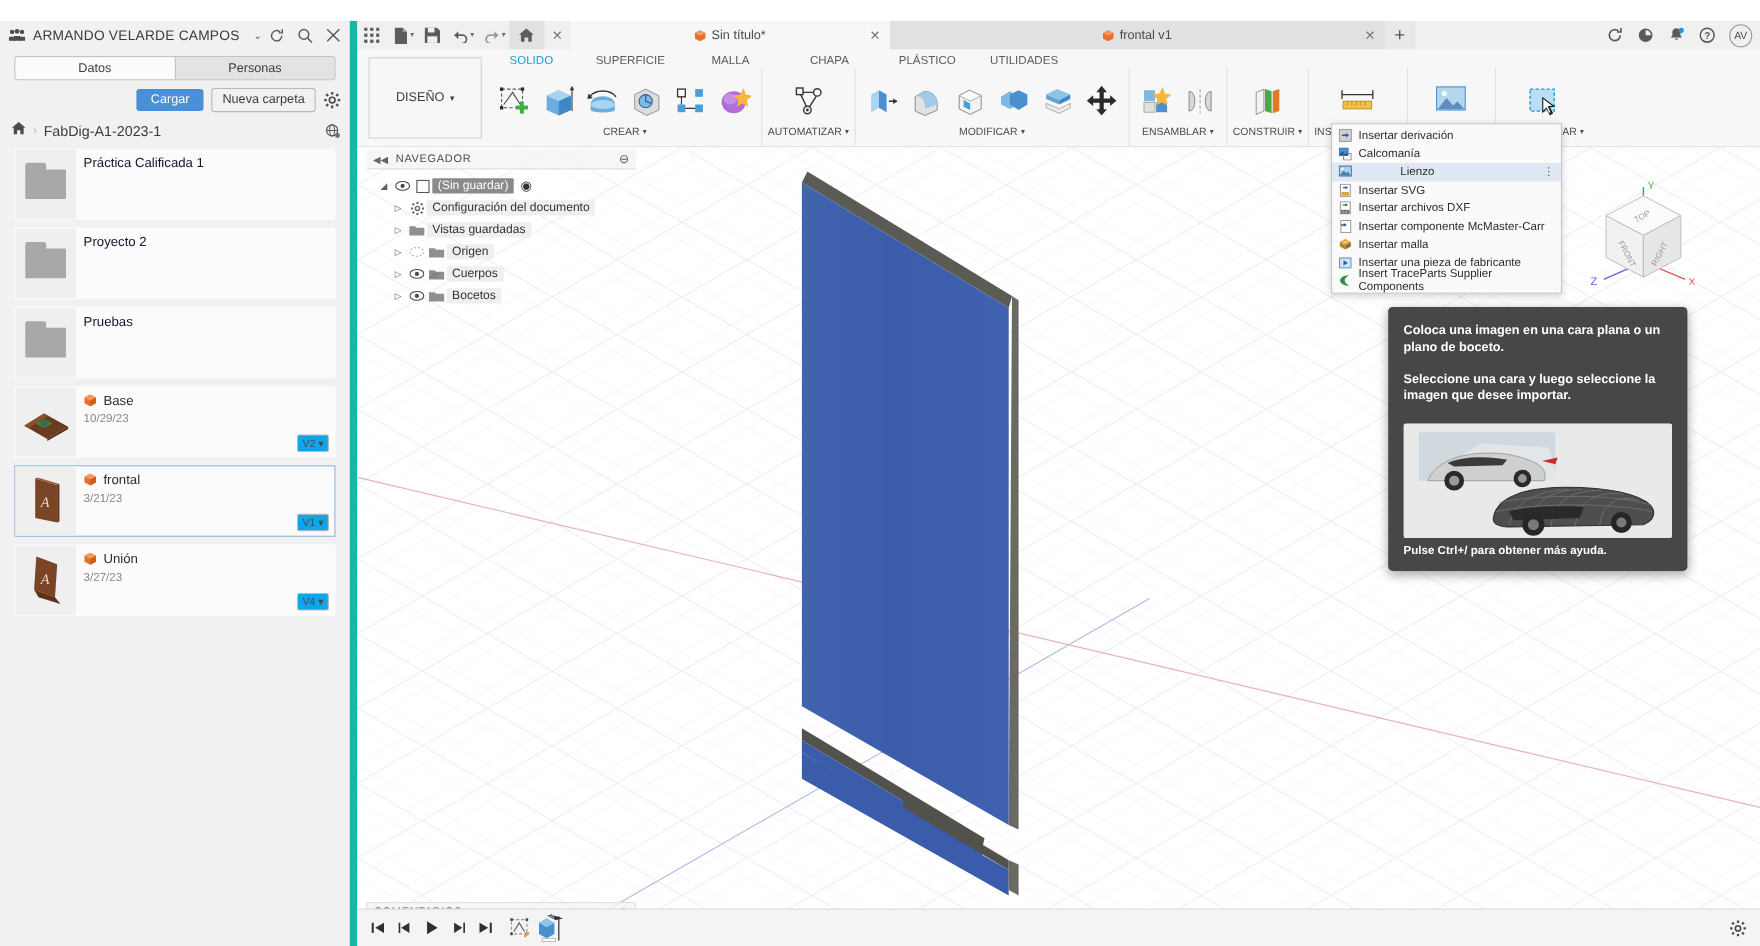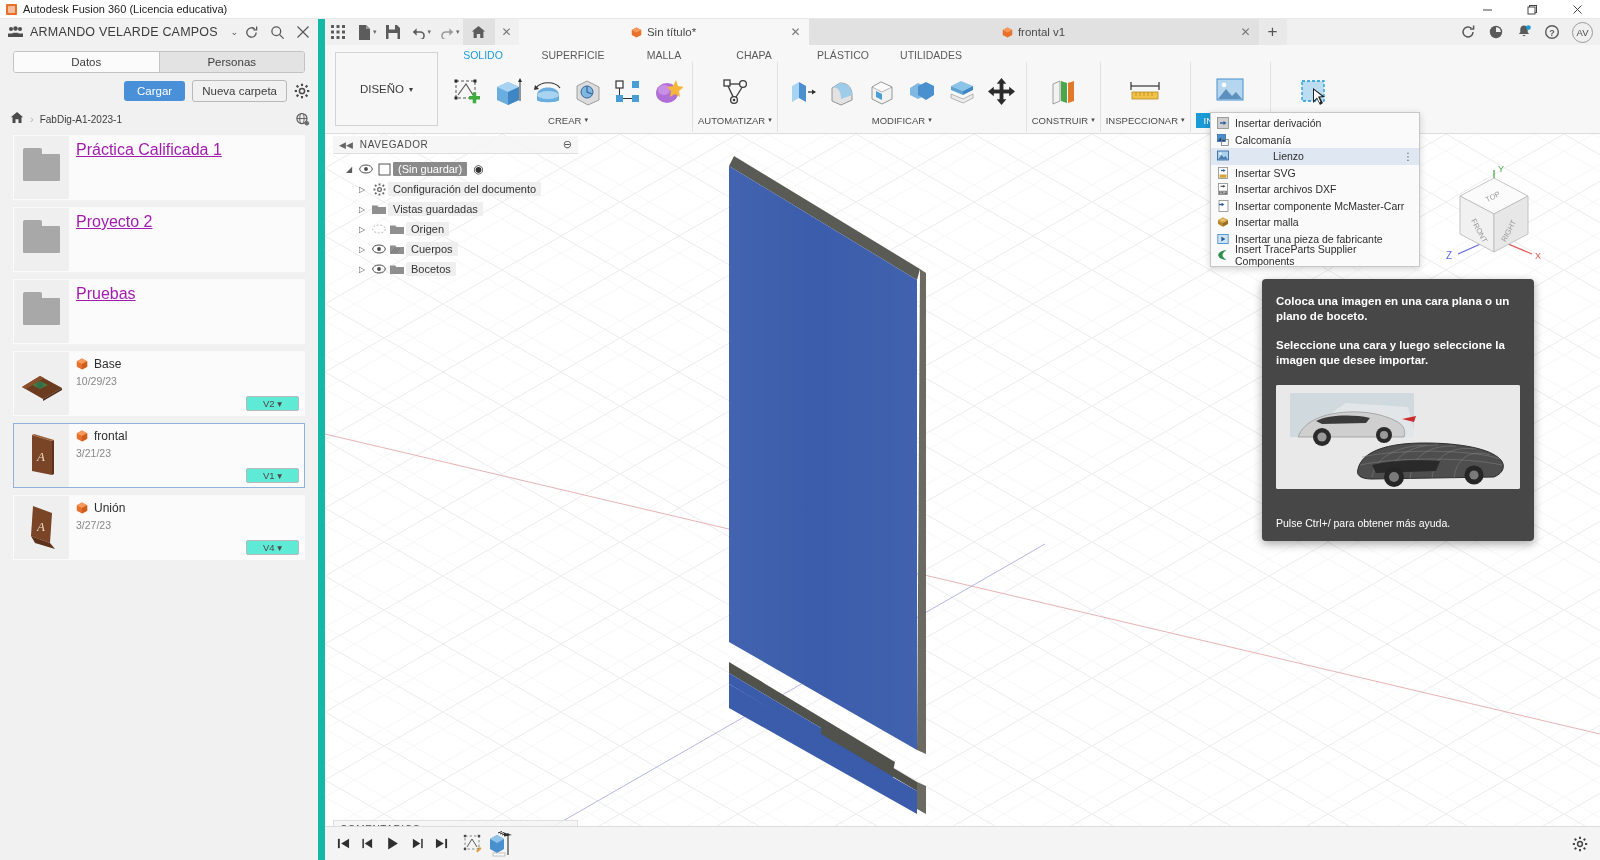--- a/index.html
+++ b/index.html
@@ -51,38 +51,38 @@
 
   .dp-actions { display:flex; align-items:center; justify-content:flex-end; gap:7px; padding:7px 8px 0 0; }
   .btn-primary { background:#4a90d9; color:#fff; font-size:11.5px; border:none; border-radius:3px;
                  padding:4px 13px; cursor:pointer; }
   .btn-ghost { background:#f1f1f1; color:#3c3c3c; font-size:11.5px; border:1px solid #b9b9b9;
                border-radius:3px; padding:4px 9px; cursor:pointer; }
   .icon-btn { color:#4b4b4b; cursor:pointer; display:flex; align-items:center; }
 
   .dp-crumbs { display:flex; align-items:center; padding:8px 8px 0 10px; gap:6px; }
   .crumb-sep { color:#b5b5b5; font-size:11px; }
-  .crumb-text { font-size:10px; color:#3c3c3c; }
+  .crumb-text { font-size:13px; color:#3c3c3c; }
   .crumb-right { margin-left:auto; color:#555; display:flex; }
 
   .dp-list { margin-top:7px; padding:0 13px; display:flex; flex-direction:column; gap:7px; }
   .file-card { display:flex; background:#fbfbfb; height:65px; border:1px solid transparent; cursor:pointer; }
   .file-card.selected { border:1px solid #8fb3d9; background:#fbfbfb; }
   .file-thumb { width:55px; min-width:55px; background:#efefef; display:flex; align-items:center; justify-content:center; }
   .folder-glyph { width:37px; height:27px; background:#a8a8a8; border-radius:1px; position:relative; }
   .folder-glyph:before{ content:""; position:absolute; left:0; top:-6px; width:19px; height:7px;
                         background:#a8a8a8; border-radius:2px 2px 0 0; }
   .file-meta { flex:1; padding:5px 7px; position:relative; }
   .file-title-row { display:flex; align-items:center; gap:6px; }
   .cube-glyph { width:12px; height:12px; }
   .file-name { font-size:12px; color:#2d2d2d; }
-  .folder-name { font-size:16px; color:#a21caf;text-decoration:underline; }
+  .folder-name { font-size:12px; color:#0f172a; }
   .file-date { font-size:10.5px; color:#888; margin-top:4px; }
   .ver-badge { position:absolute; right:5px; bottom:4px; font-size:9.5px; color:#4a4a4a;
-               border:1px solid #b9b9b9; border-radius:2px; padding:1px 16px; background:#5eead4; cursor:pointer;}
+               border:1px solid #b9b9b9; border-radius:2px; padding:1px 4px; background:#0ea5e9; cursor:pointer;}
 
   
   .main { position:absolute; left:325px; top:19px; width:1275px; height:841px; background:#f4f4f4; }
 
   
   .qabar { position:relative; height:26px; display:flex; align-items:center; background:#f0f0f0; }
   .qa-icon { width:26px; height:26px; display:flex; align-items:center; justify-content:center;
              color:#5c5c5c; cursor:pointer; }
   .qa-caret { font-size:7px; color:#6b6b6b; margin-left:-4px; margin-right:3px; cursor:pointer;}
   .qa-home { width:32px; height:26px; background:#e1e1e1; display:flex; align-items:center; justify-content:center; color:#5c5c5c; cursor:pointer;}
@@ -136,21 +136,21 @@
   .nav-row .nico { width:18px; display:flex; align-items:center; justify-content:center; }
   .nav-row .ntxt { background:rgba(235,235,235,.8); padding:1px 5px; border-radius:1px; }
   .nav-row.root .ntxt { background:#8a8a8a; color:#fff; }
 
   
   .tipcard { position:absolute; left:937px; top:145px; width:272px; background:#474747; color:#fff;
              border-radius:4px; padding:15px 14px 12px 14px; box-shadow:0 3px 10px rgba(0,0,0,.35); }
   .tipcard p { font-size:11.5px; line-height:1.33; font-weight:bold; }
   .tipcard p + p { margin-top:13px; }
   .tipimg { margin-top:17px; width:244px; height:104px; border-radius:2px; overflow:hidden; background:#d9d9d9;}
-  .tipfoot { margin-top:28px; font-size:10.5px; font-weight:normal; }
+  .tipfoot { margin-top:6px; font-size:10.5px; font-weight:bold; }
 
   
   .dropdown { position:absolute; left:1210px; top:112px; width:210px; background:#fafafa;
               border:1px solid #c7c7c7; box-shadow:0 2px 7px rgba(0,0,0,.18); padding:2px 0; z-index:40;}
   .dd-item { height:16.5px; display:flex; align-items:center; gap:6px; padding:0 6px;
              font-size:10.5px; color:#2c2c2c; cursor:pointer; }
   .dd-item.active { background:#dfe8f2;gap:44px; }
   .dd-ico { width:12px; height:12px; flex:none; display:flex; }
   .dd-dots { margin-left:auto; color:#555; font-size:10px; letter-spacing:0; }
 
@@ -174,43 +174,20 @@
   .tl-controls { display:flex; align-items:center; gap:11px; padding-left:12px; color:#2f2f2f; }
   .tl-controls span { cursor:pointer; display:flex; }
   .tl-feature { margin-left:14px; display:flex; align-items:flex-end; cursor:pointer; position:relative; }
   .tl-gear { margin-left:auto; padding-right:12px; color:#4a4a4a; cursor:pointer; display:flex; }
 </style>
 </head>
 <body>
 
 <div id="app">
 
-  <div class="titlebar">
-    <div class="app-icon"></div>
-    <div class="title">Autodesk Fusion 360 (Licencia educativa)</div>
-    <div class="winbtns">
-      <div class="winbtn">
-        <svg width="11" height="11" viewBox="0 0 11 11">
-            <line x1="1" y1="6" x2="10" y2="6" stroke="#444" stroke-width="1"></line>
-          </svg>
-      </div>
-      <div class="winbtn">
-        <svg width="11" height="11" viewBox="0 0 11 11">
-            <rect x="2.5" y="1.5" width="7" height="7" fill="none" stroke="#444" stroke-width="1"></rect>
-            <rect x="1" y="3" width="7" height="7" fill="#fff" stroke="#444" stroke-width="1"></rect>
-          </svg>
-      </div>
-      <div class="winbtn">
-        <svg width="11" height="11" viewBox="0 0 11 11">
-            <line x1="1.5" y1="1.5" x2="9.5" y2="9.5" stroke="#444" stroke-width="1"></line>
-            <line x1="9.5" y1="1.5" x2="1.5" y2="9.5" stroke="#444" stroke-width="1"></line>
-          </svg>
-      </div>
-    </div>
-  </div>
 
   <div class="datapanel">
 
     <div class="dp-header">
       <span class="dp-hub-icon">
         <svg width="15" height="12" viewBox="0 0 15 12">
           <circle cx="3" cy="3" r="2" fill="#4d4d4d"></circle>
             <circle cx="7.5" cy="2.5" r="2.2" fill="#4d4d4d"></circle>
             <circle cx="12" cy="3" r="2" fill="#4d4d4d"></circle>
           <path d="M0 11V7.5h6V11z" fill="#4d4d4d"></path>
@@ -640,20 +617,43 @@
                   </g>
                 </svg>
             </div>
           </div>
           <div class="rib-label">
             <span>MODIFICAR</span>
               <span class="ca">▾</span>
           </div>
         </div>
 
+        <div class="rib-group">
+          <div class="rib-icons">
+            <div class="rib-btn">
+              <svg width="30" height="28" viewBox="0 0 30 28">
+                  <rect x="4" y="4" width="10" height="10" fill="#7fb9e2"></rect>
+                  <rect x="4" y="15" width="10" height="9" fill="#e0e0e0" stroke="#9a9a9a" stroke-width="0.7"></rect>
+                  <rect x="15" y="15" width="10" height="9" fill="#4a90cf"></rect>
+                  <polygon points="21,1 23,7 29,8 24,12 25,18 20,15 15,18 16,12 12,8 18,7" fill="#f5b63c"></polygon>
+                </svg>
+            </div>
+            <div class="rib-btn">
+              <svg width="30" height="28" viewBox="0 0 30 28">
+                  <path d="M5 5 C12 5 12 23 5 23 Z" fill="#d8d8d8" stroke="#8a8a8a" stroke-width="0.9"></path>
+                  <path d="M25 5 C18 5 18 23 25 23 Z" fill="#d8d8d8" stroke="#8a8a8a" stroke-width="0.9"></path>
+                  <line x1="15" y1="3" x2="15" y2="25" stroke="#9a9a9a" stroke-width="0.9" stroke-dasharray="3 2"></line>
+                </svg>
+            </div>
+          </div>
+          <div class="rib-label">
+            <span>ENSAMBLAR</span>
+              <span class="ca">▾</span>
+          </div>
+        </div>
 
         <div class="rib-group">
           <div class="rib-icons">
             <div class="rib-btn">
               <svg width="30" height="28" viewBox="0 0 30 28">
                   <polygon points="5,6 12,3 12,23 5,26" fill="#f2f2f2" stroke="#8a8a8a" stroke-width="0.8"></polygon>
                   <polygon points="13,3 19,5 19,25 13,23" fill="#4aa84a"></polygon>
                   <polygon points="20,5 26,3 26,23 20,25" fill="#e07a2a"></polygon>
                 </svg>
             </div>

